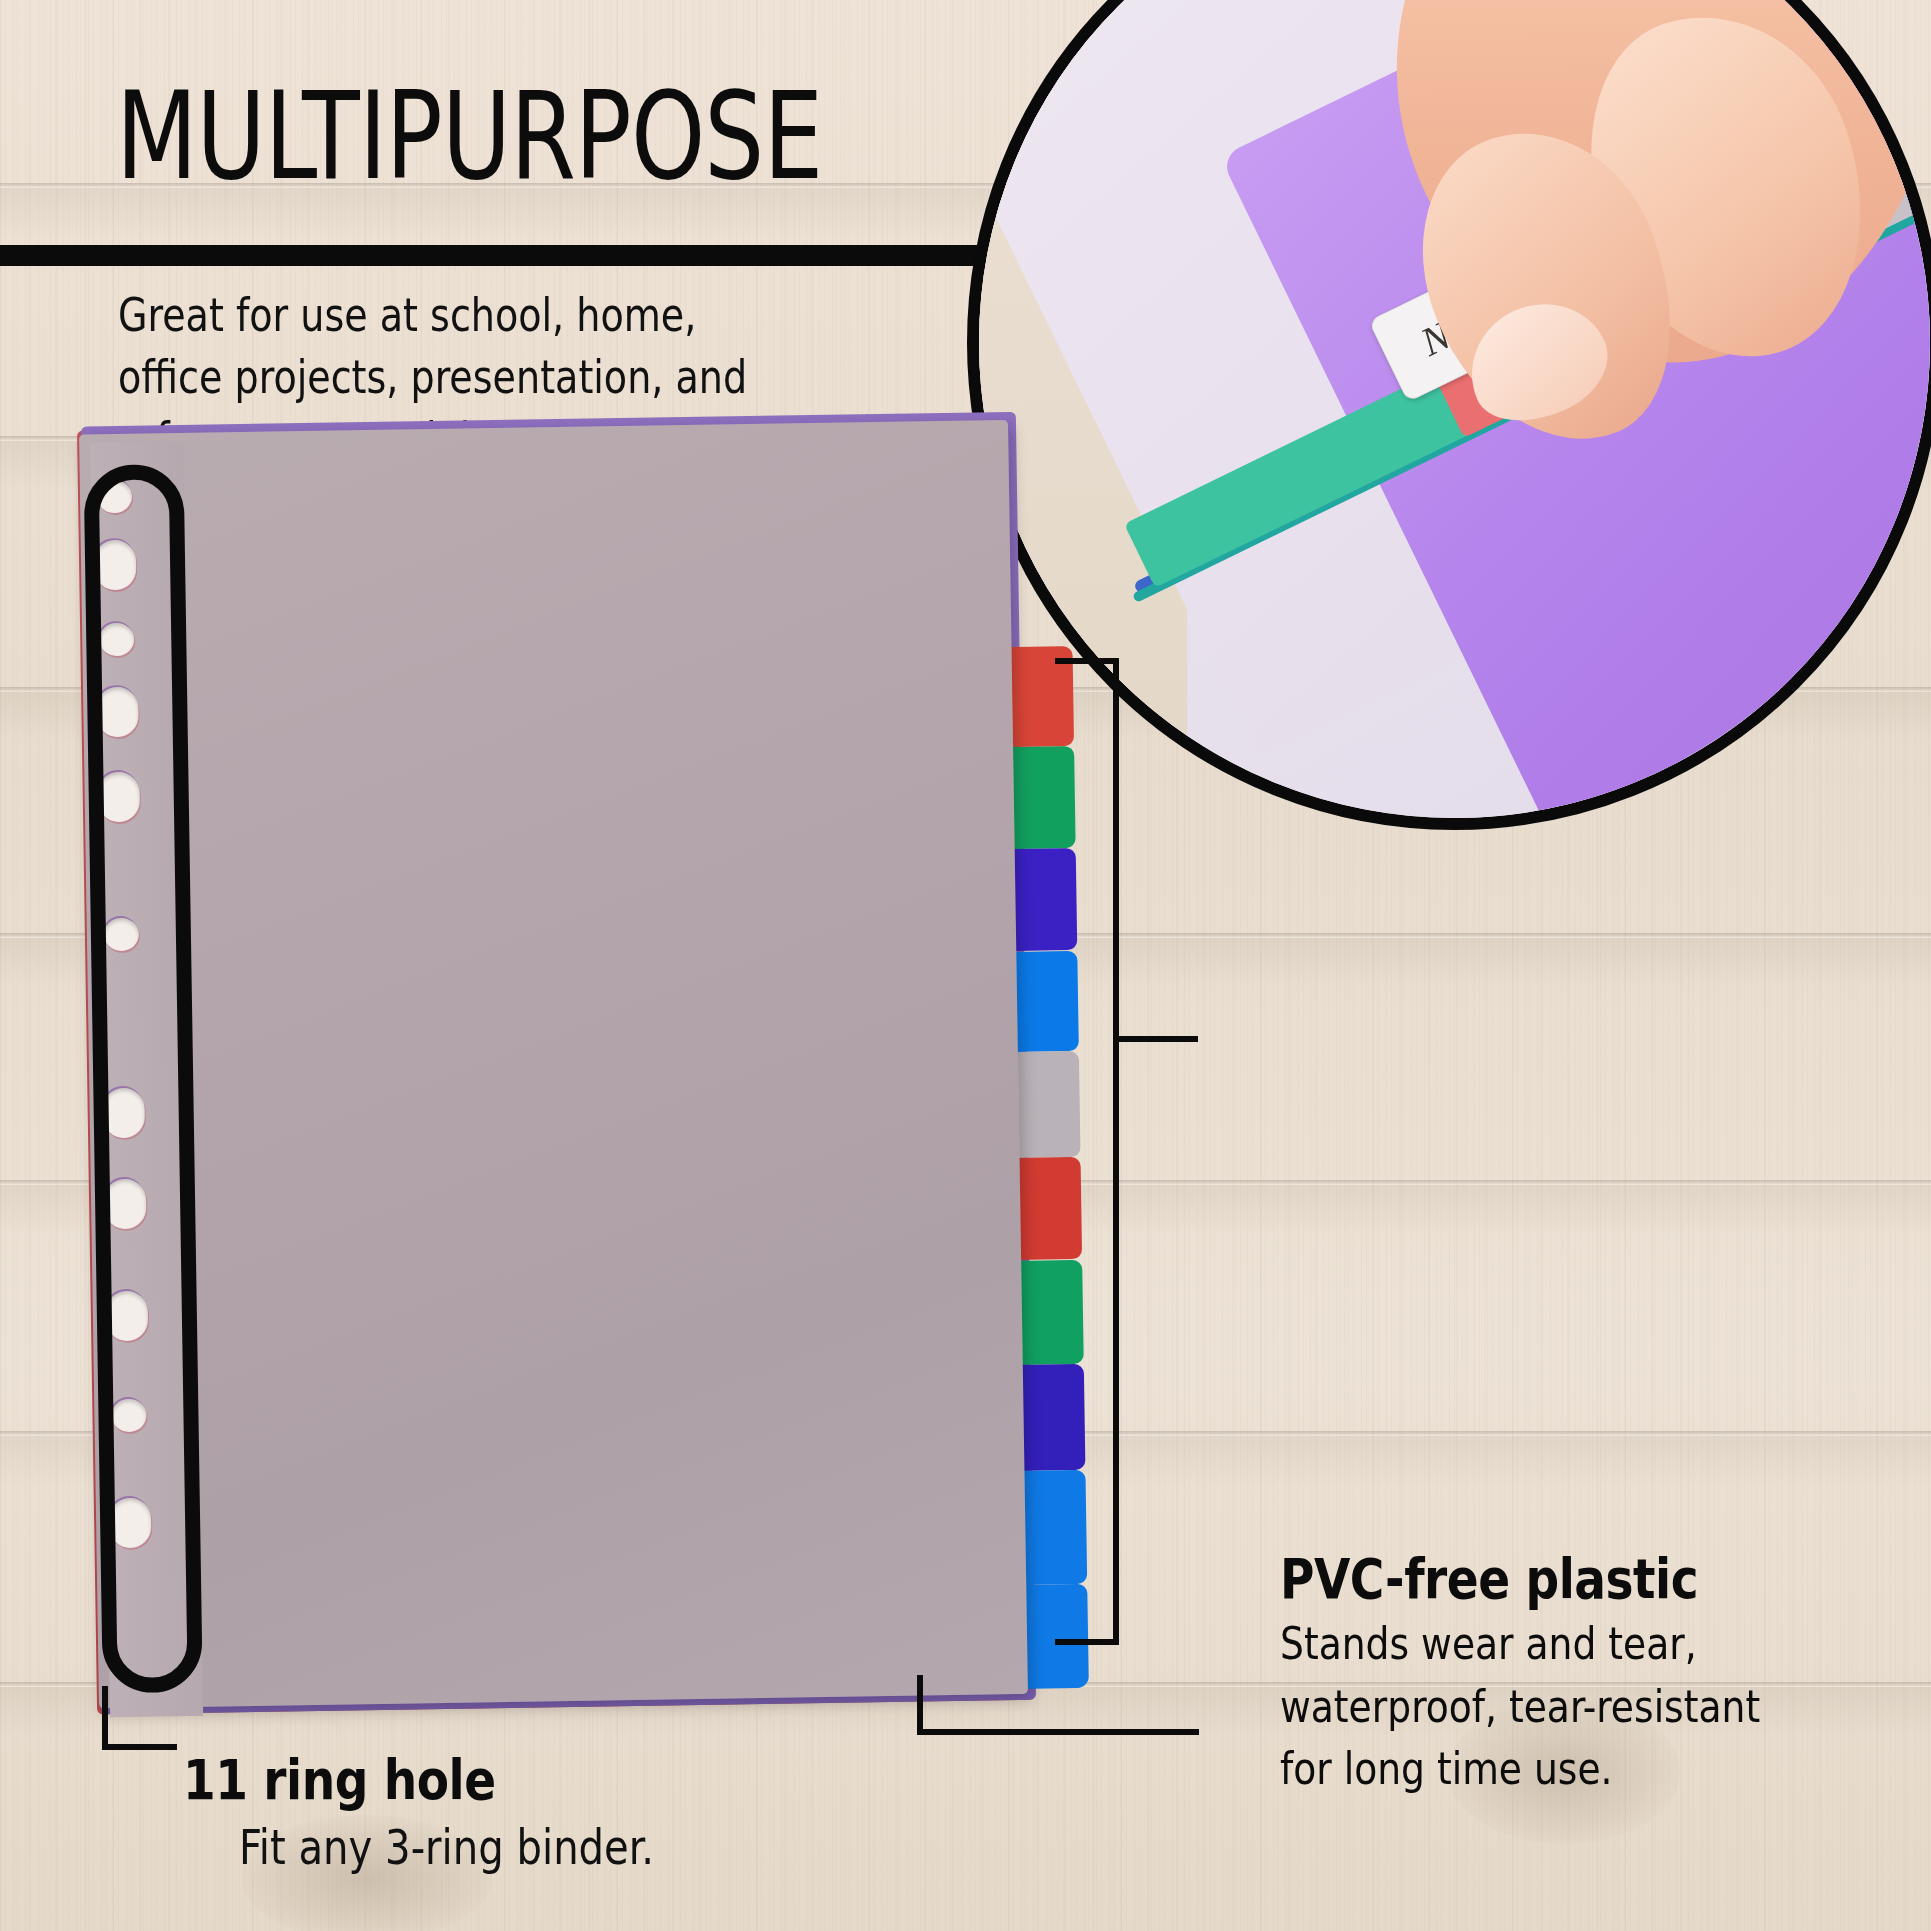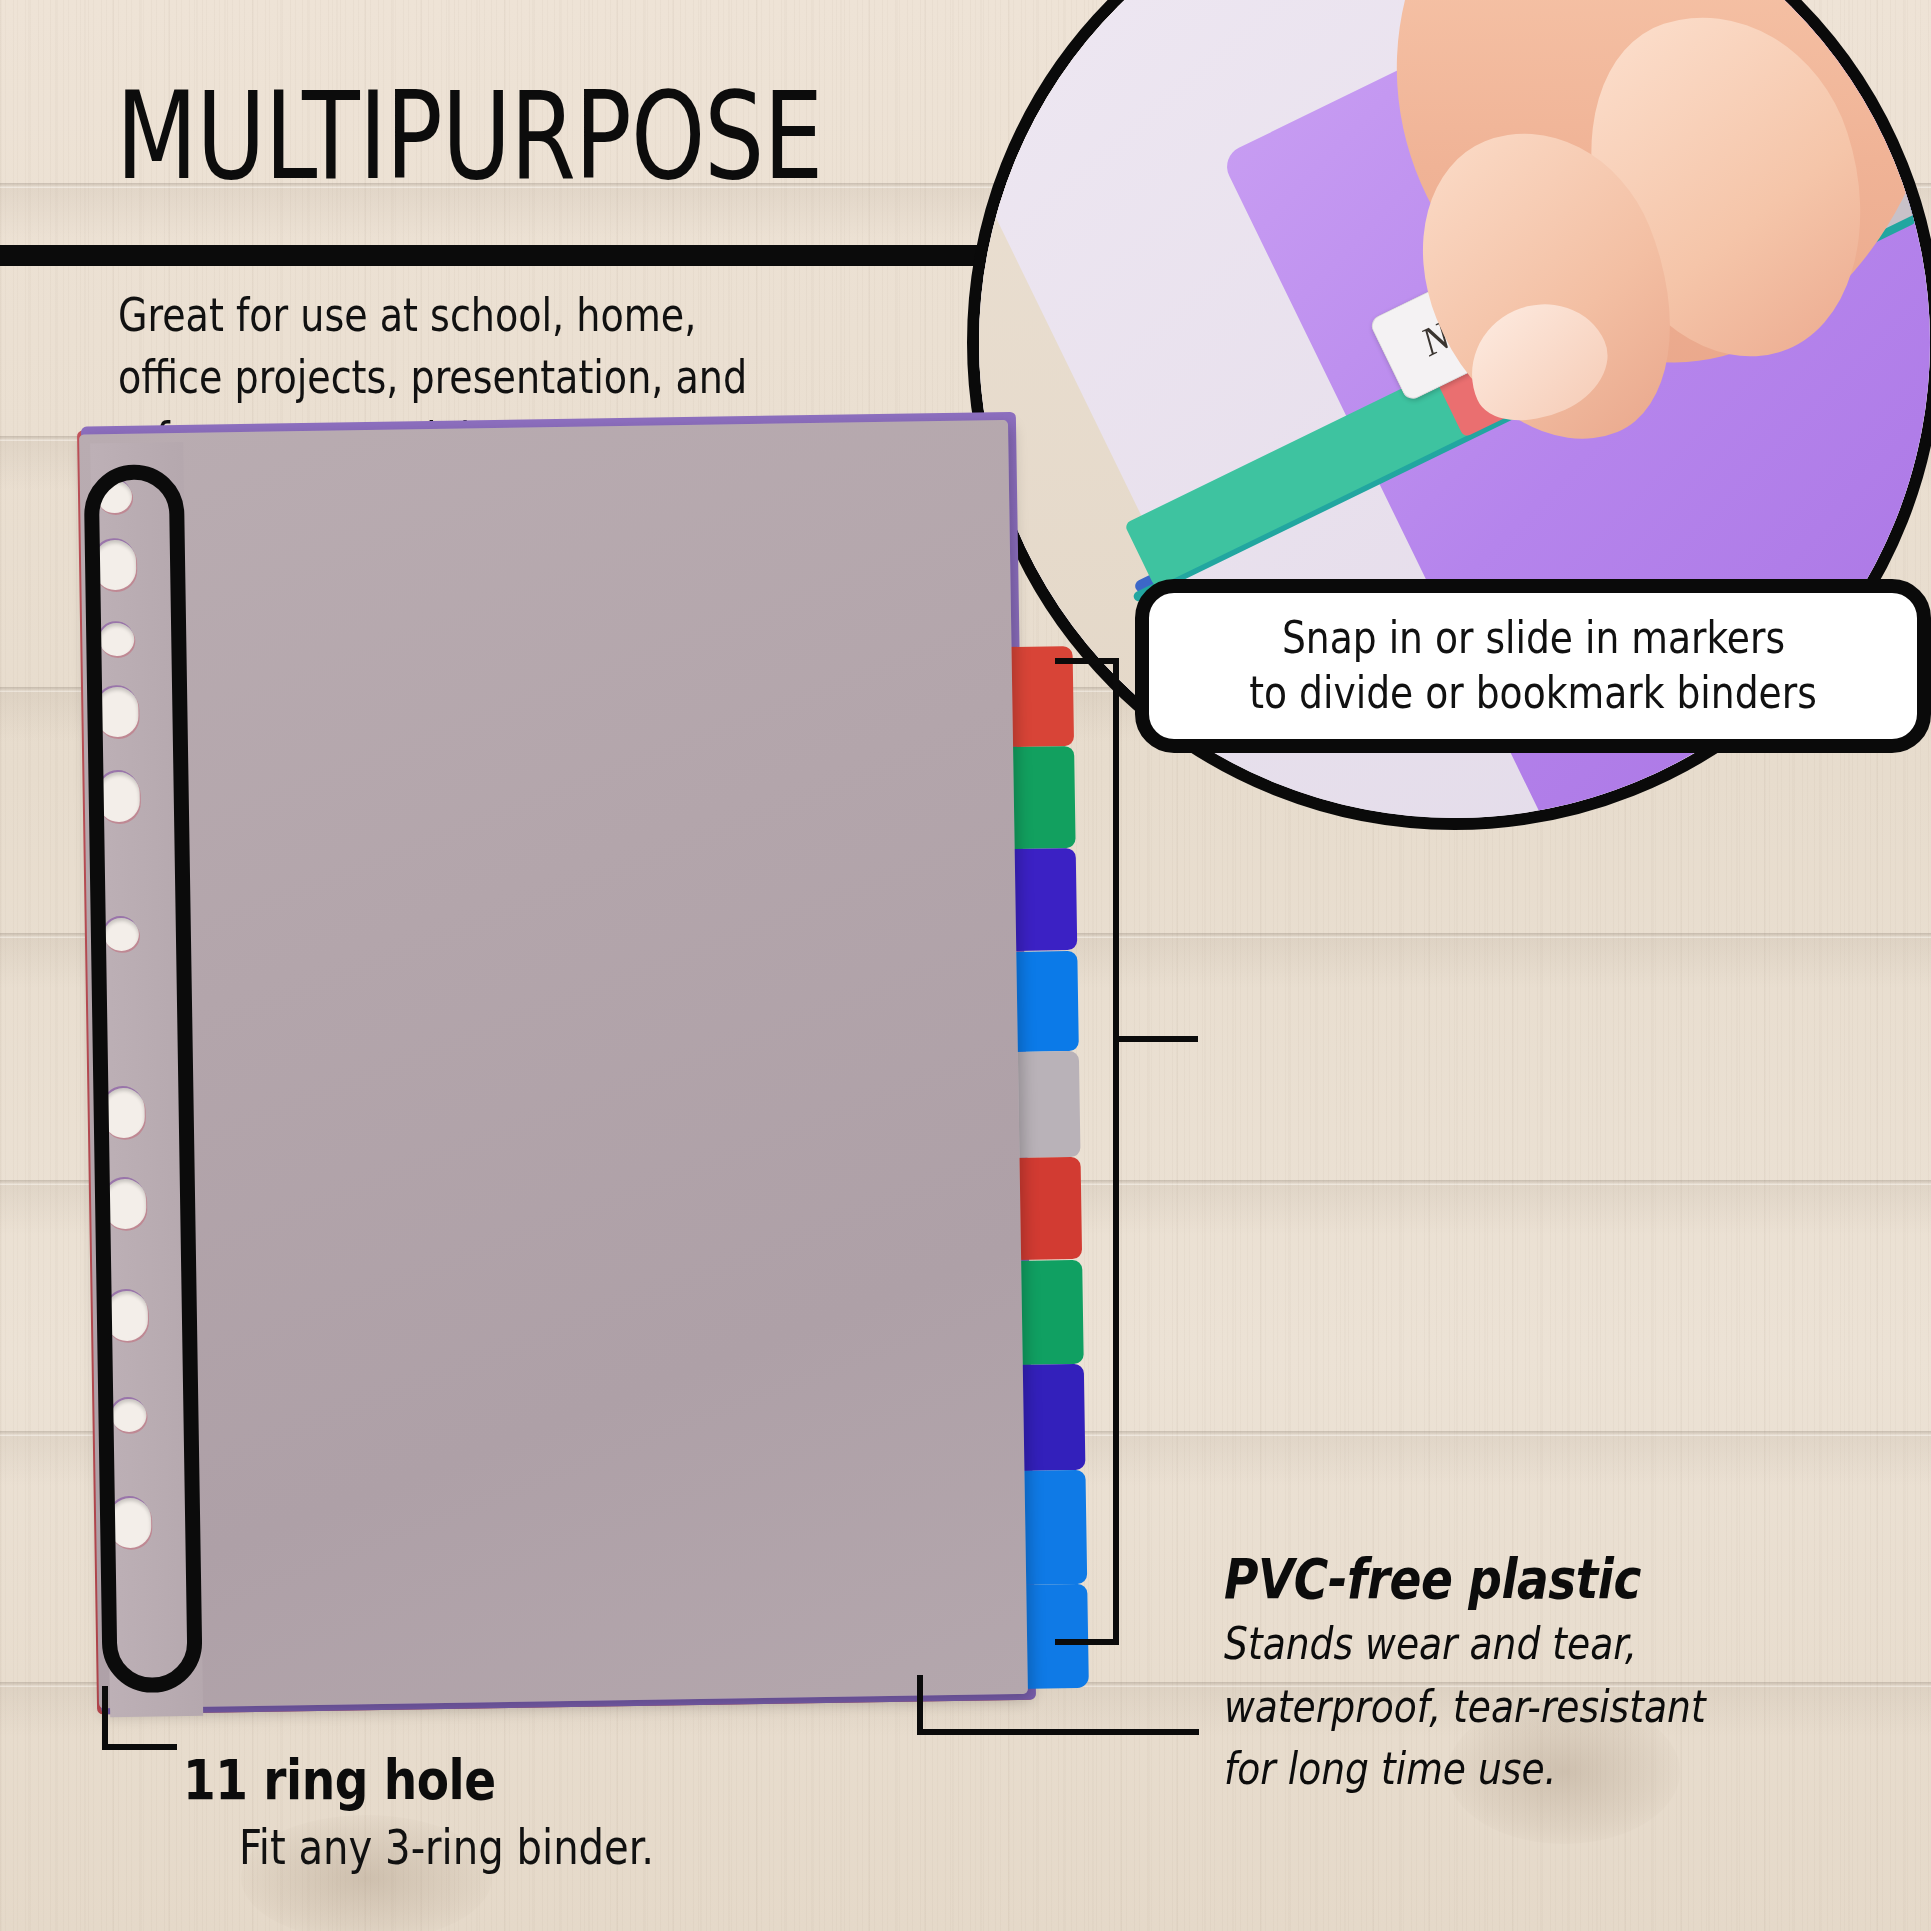--- a/index.html
+++ b/index.html
@@ -177,24 +177,20 @@
     <div class="ci-edge ci-red"></div>
     <div class="ci-edge ci-grey"></div>
     <div class="ci-label ci-lab1">No.1</div>
     <div class="ci-label ci-lab2">No.2</div>
     <div class="ci-hand"></div>
     <div class="ci-finger2"></div>
     <div class="ci-finger"></div>
     <div class="ci-nail"></div>
   </div>
 
-  <div class="callout">
-    <span>Snap in or slide in markers</span>
-    <span>to divide or bookmark binders</span>
-  </div>
 
   <div class="sheet-wrap">
     <div class="sheet-back2"></div>
     <div class="sheet-back"></div>
 
     <div class="tab" style="top:237px;height:100px;background:#d84437"></div>
     <div class="tab" style="top:337px;height:102px;background:#12a05f"></div>
     <div class="tab" style="top:439px;height:102px;background:#3b21c4"></div>
     <div class="tab" style="top:542px;height:100px;background:#0b7ae8"></div>
     <div class="tab" style="top:642px;height:106px;background:#b9b2b8"></div>
@@ -229,21 +225,21 @@
   <div class="ln" style="left:1115px;top:1036px;width:83px;height:5.8px"></div>
 
   <div class="ln" style="left:917px;top:1675px;width:5.8px;height:60px"></div>
   <div class="ln" style="left:917px;top:1729px;width:282px;height:5.8px"></div>
 
   <div class="ln" style="left:102px;top:1686px;width:5.8px;height:64px"></div>
   <div class="ln" style="left:102px;top:1744px;width:75px;height:5.8px"></div>
 
 
 
-  <div class="feat" style="left:1224px;top:1549px;font-style:italic;">
+  <div class="feat" style="left:1280px;top:1549px;">
     <h3>PVC-free plastic</h3>
     <p>Stands wear and tear,</p>
     <p>waterproof, tear-resistant</p>
     <p>for long time use.</p>
   </div>
 
   <div class="cap-title">11 ring hole</div>
   <div class="cap-sub">Fit any 3-ring binder.</div>
 
 </div>

